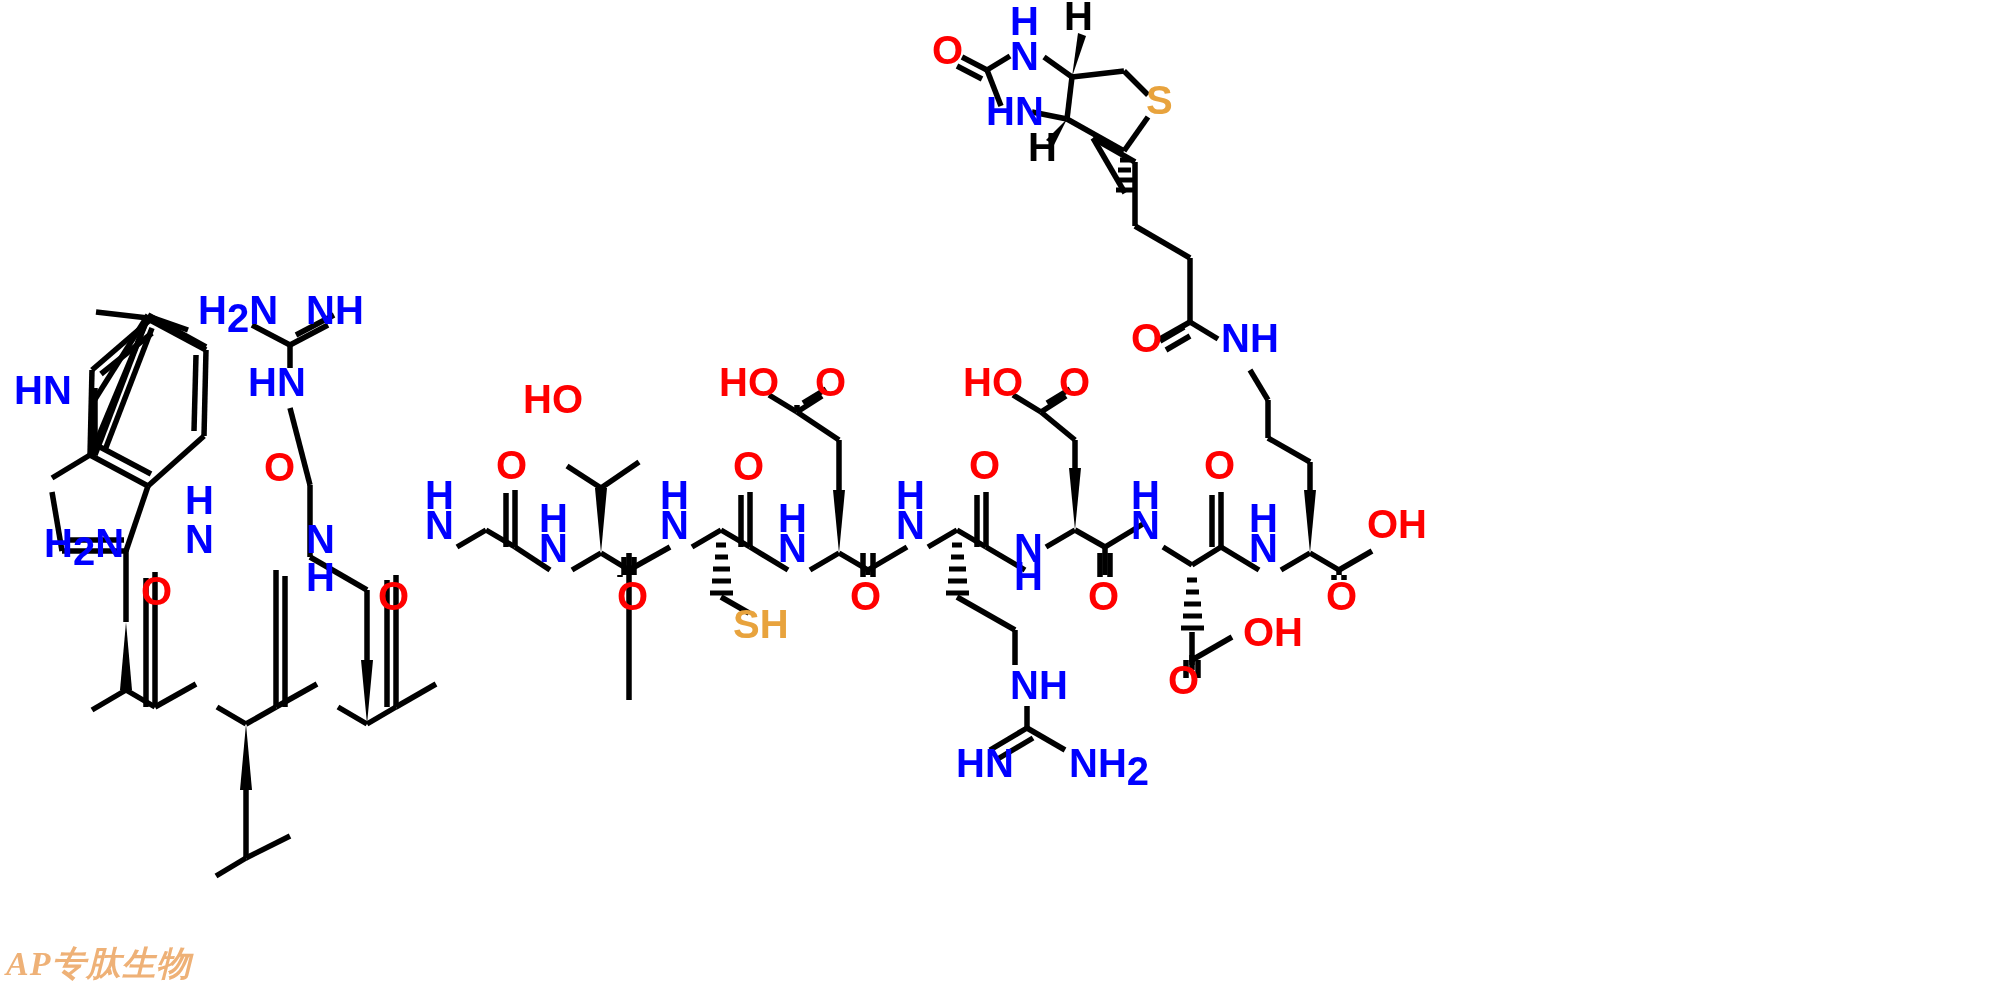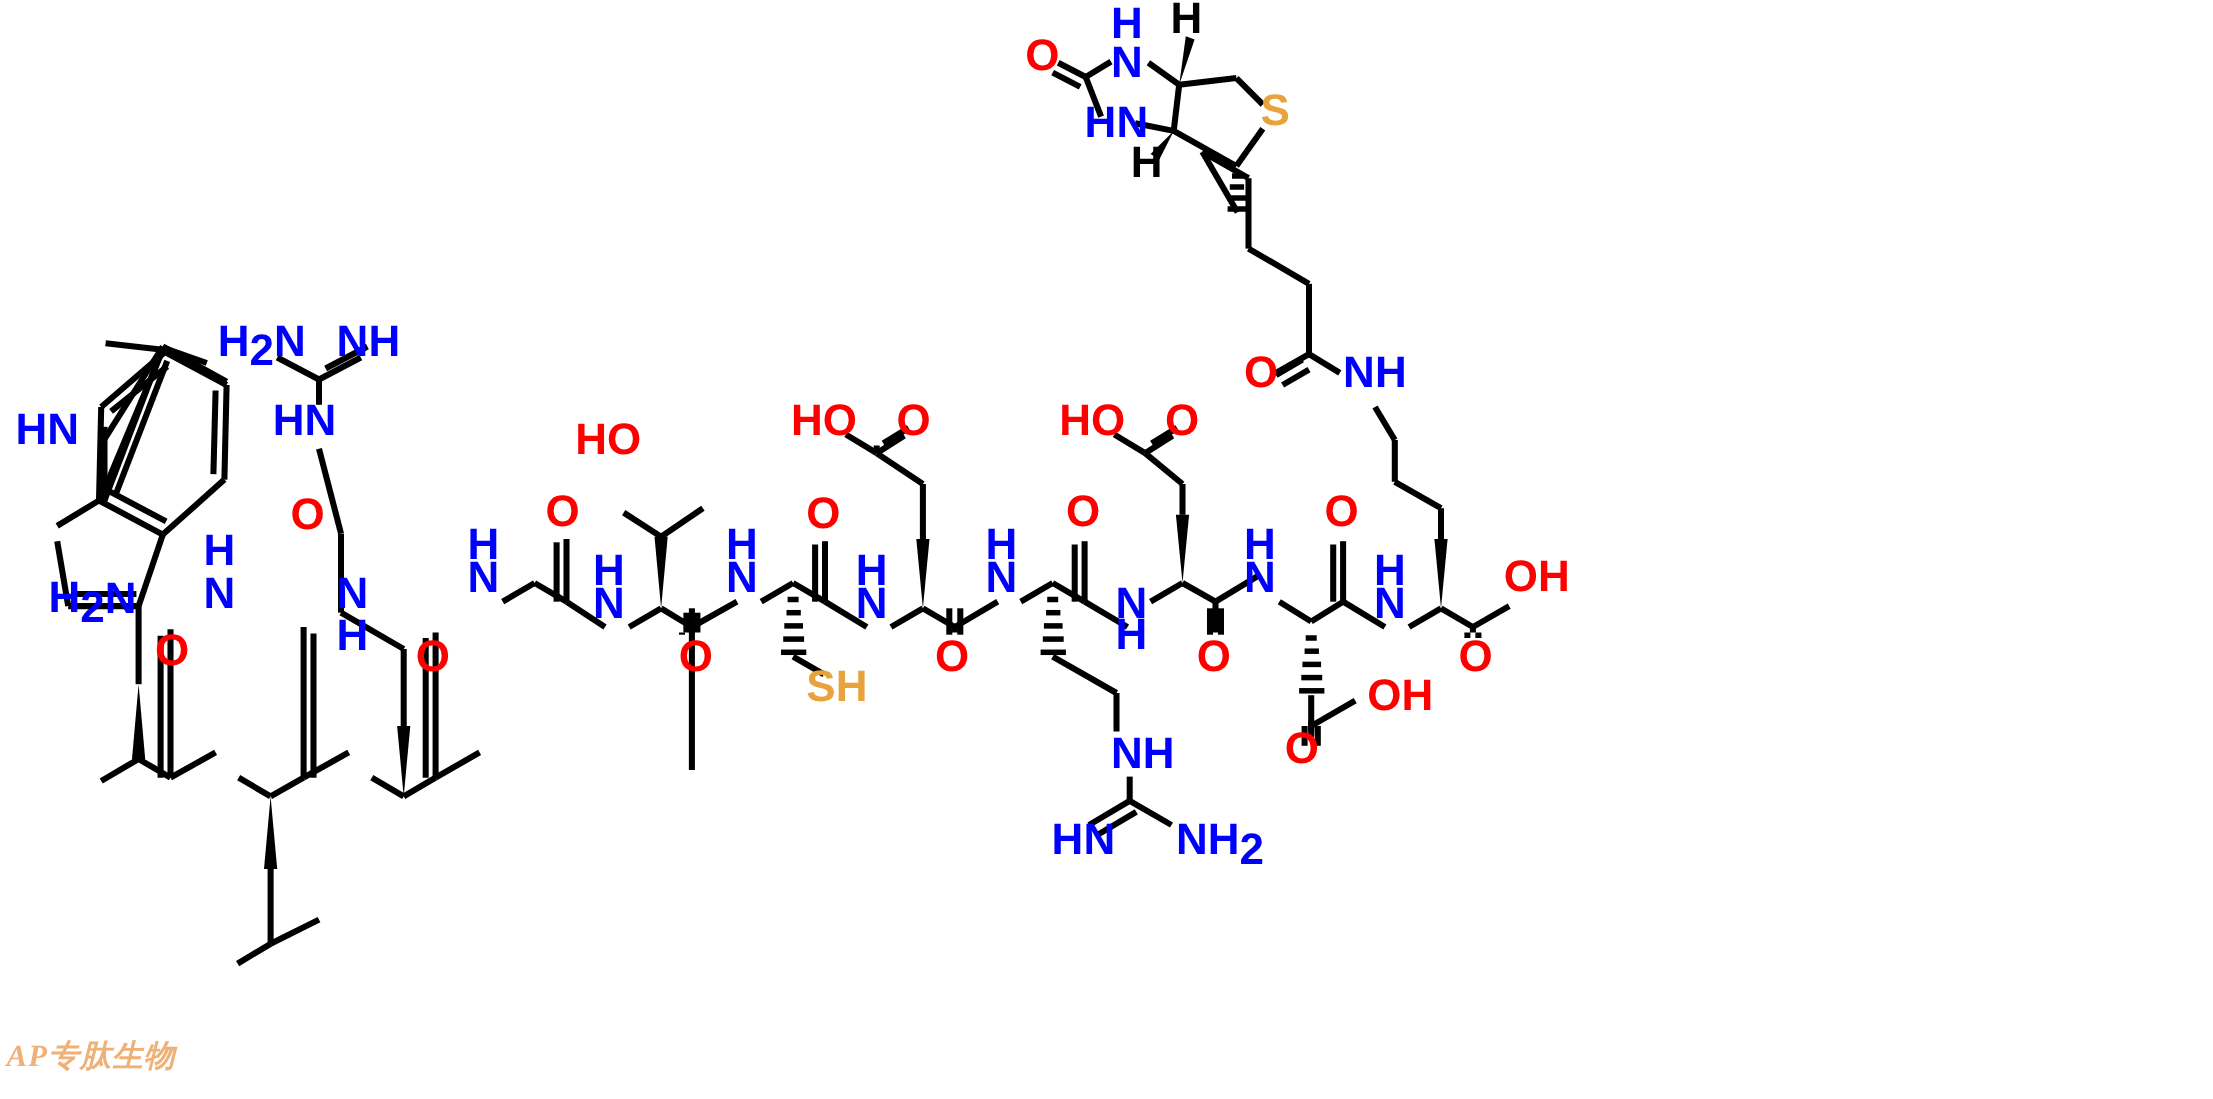--- a/index.html
+++ b/index.html
@@ -7,21 +7,21 @@
   #stage{position:relative;width:2012px;height:999px;background:#ffffff;}
   svg#mol{position:absolute;left:0;top:0;width:2012px;height:999px;}
   .bond{stroke:#000000;stroke-width:5.5;fill:none;stroke-linecap:butt;}
   .wedge{fill:#000000;stroke:none;}
   .hash{stroke:#000000;stroke-width:5;}
   text.atom{font-family:"Liberation Sans",sans-serif;font-size:40px;font-weight:bold;dominant-baseline:middle;}
   text.atom.n{fill:#0000ff;}
   text.atom.o{fill:#ff0000;}
   text.atom.s{fill:#e8a33d;}
   text.atom.c{fill:#000000;}
-  #watermark{position:absolute;left:6px;top:941px;font-family:"Liberation Serif",serif;font-size:28px;font-weight:bold;color:#eead70;letter-spacing:1px;font-style:italic;opacity:.95;white-space:nowrap;}
+  #watermark{position:absolute;left:6px;top:941px;font-family:"Liberation Serif",serif;font-size:34px;font-weight:bold;color:#eead70;letter-spacing:1px;font-style:italic;opacity:.95;white-space:nowrap;}
 </style>
 </head>
 <body>
 
 <div id="stage">
 
   <svg id="mol" viewBox="0 0 2012 999">
 
     <g>
 

